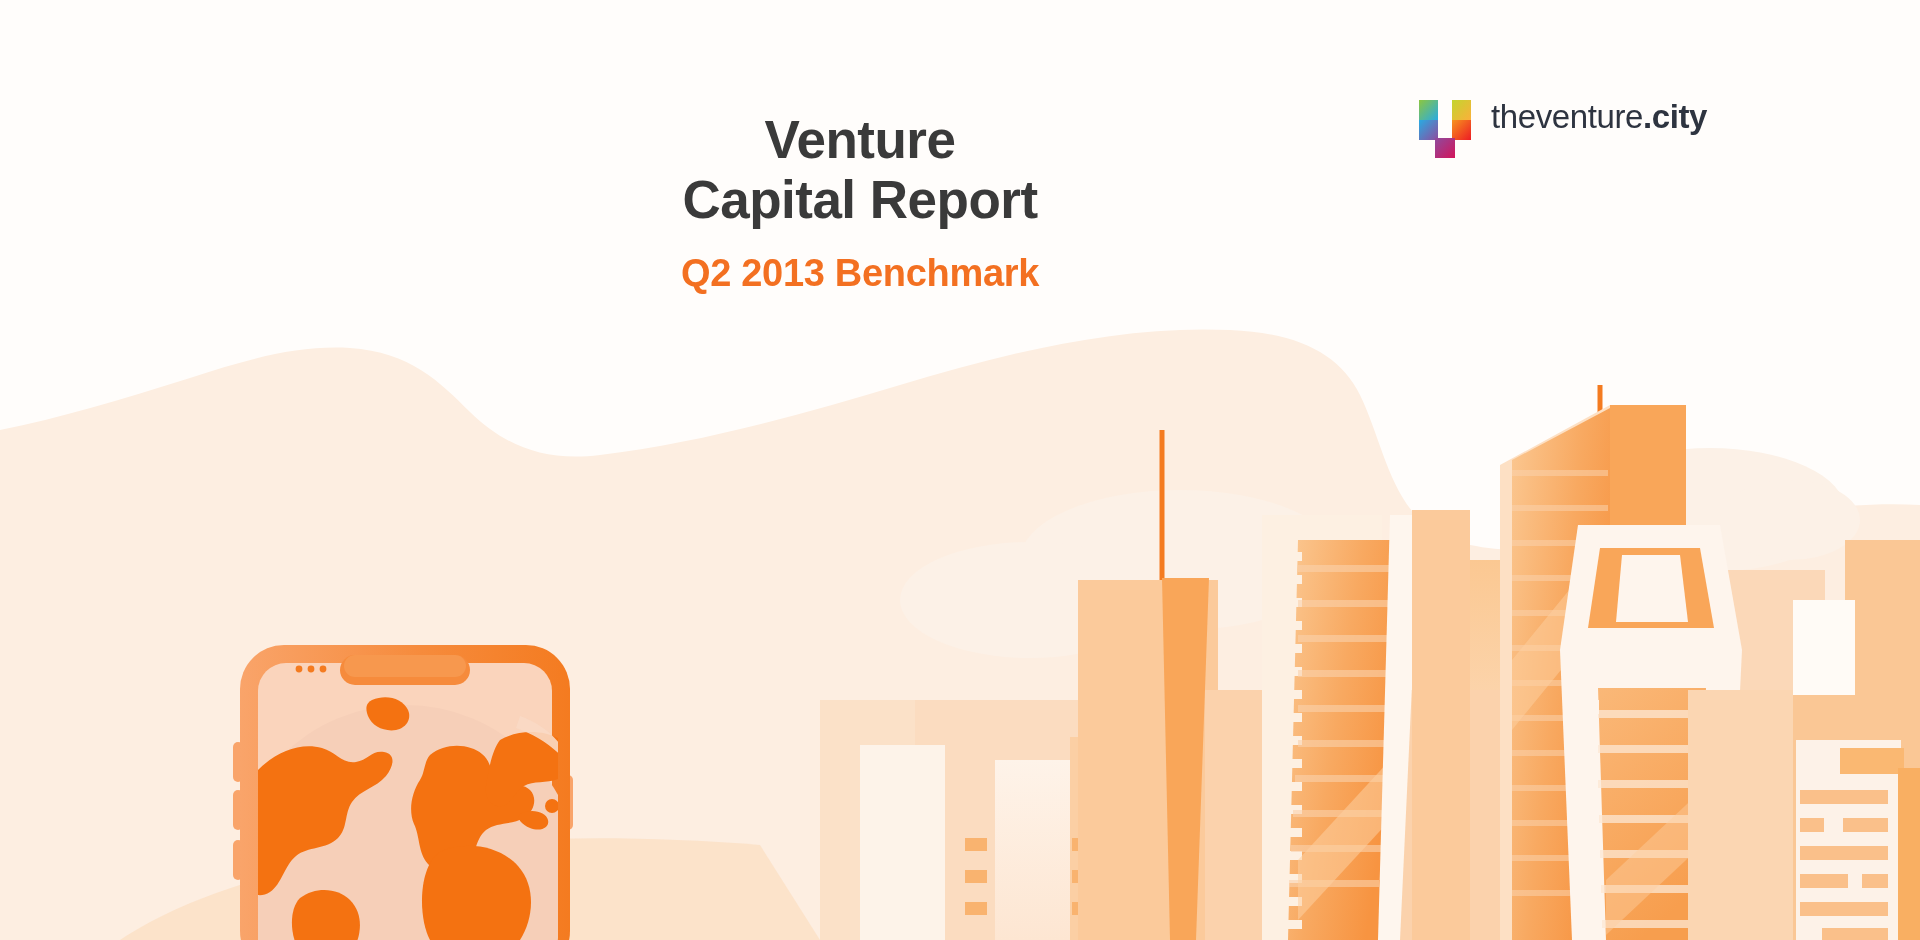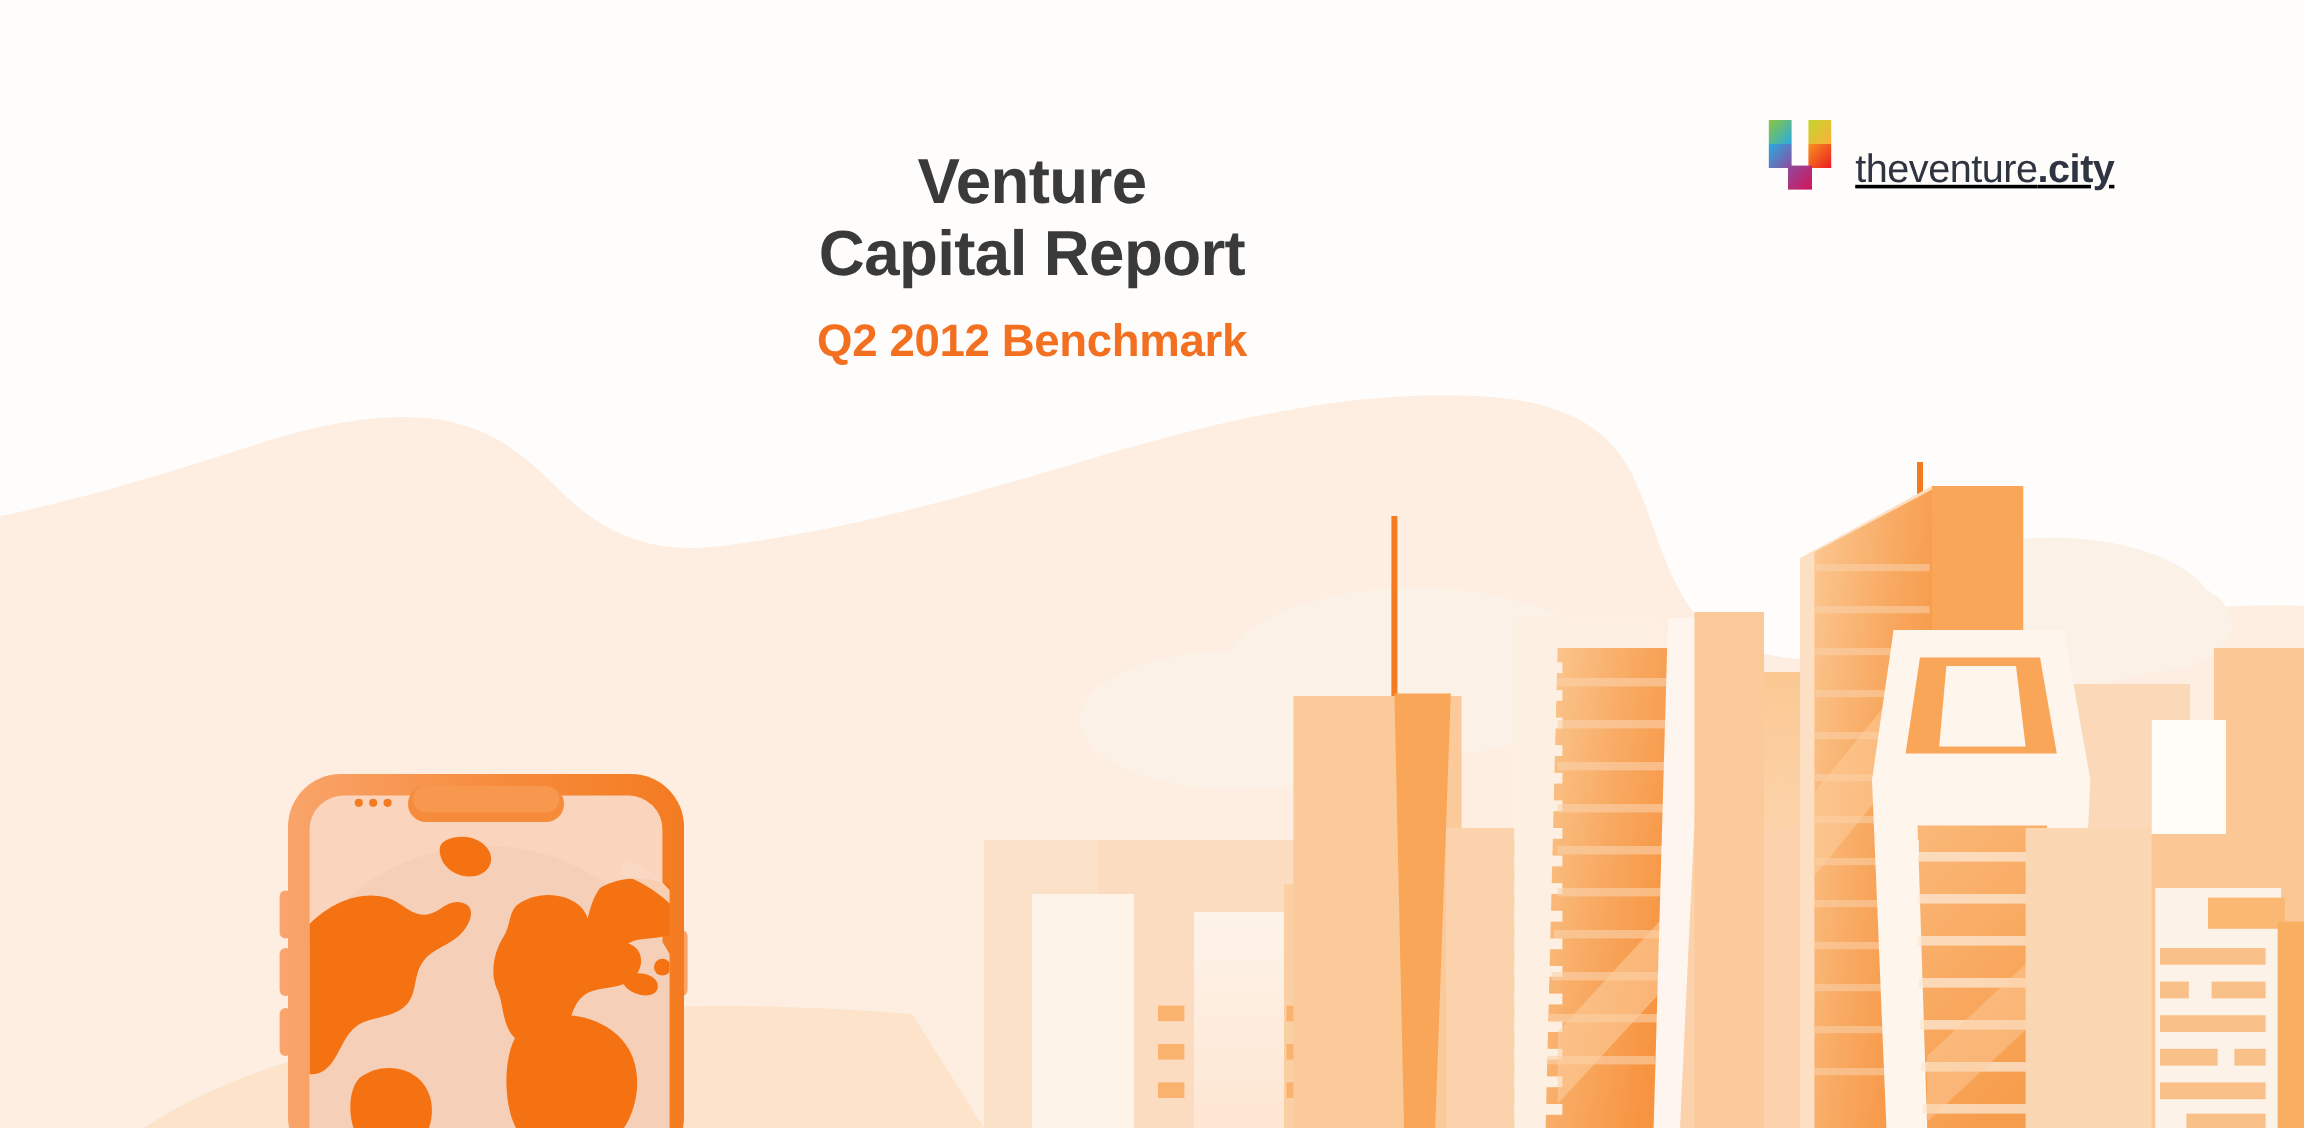--- a/index.html
+++ b/index.html
@@ -33,21 +33,21 @@
     width: 600px;
     text-align: center;
     z-index: 40;
   }
   .title-main {
     font-size: 53px;
     font-weight: bold;
     line-height: 1.13;
     letter-spacing: -0.5px;
     color: #3A3A3A;
-    margin: 12px;
+    margin: 0;
     white-space: pre-line;
   }
   .title-sub {
     font-size: 38px;
     font-weight: bold;
     letter-spacing: -0.3px;
     color: #F37021;
     margin: 22px 0 0 0;
   }
   .title-regions {
@@ -55,27 +55,26 @@
     font-weight: normal;
     line-height: 1.28;
     color: #F37021;
     margin: 24px 0 0 0;
     white-space: pre-line;
   }
 
   
   .logo {
     position: absolute;
-    left: 1472px;
+    left: 1417px;
     top: 98px;
     display: flex;
-    align-items: flex-end;
+    align-items: flex-start;
     gap: 18px;
     z-index: 50;
-    text-decoration: underline;
   }
   .logo-mark { width: 56px; height: 62px; display: block; }
   .logo-word {
     font-size: 33px;
     color: #2E3440;
     letter-spacing: -0.4px;
     white-space: nowrap;
     font-weight: normal;
   }
   .logo-word b { font-weight: bold; }
@@ -348,21 +347,21 @@
     <g fill="#F47B20">
       <circle cx="299" cy="669" r="3.4"></circle>
       <circle cx="311" cy="669" r="3.4"></circle>
       <circle cx="323" cy="669" r="3.4"></circle>
     </g>
   </svg>
 
   <div class="title-block">
     <h1 class="title-main">Venture
 Capital Report</h1>
-    <h2 class="title-sub">Q2 2012 Benchmark</h2>
+    <h2 class="title-sub">Q2 2013 Benchmark</h2>
   </div>
 
   <div class="logo">
     <svg class="logo-mark" viewBox="0 0 56 62">
       <defs>
         <linearGradient id="tl" x1="0" y1="0" x2="1" y2="1">
           <stop offset="0%" stop-color="#8CC63F"></stop>
             <stop offset="100%" stop-color="#29ABE2"></stop>
         </linearGradient>
         <linearGradient id="bl" x1="0" y1="0" x2="1" y2="1">

